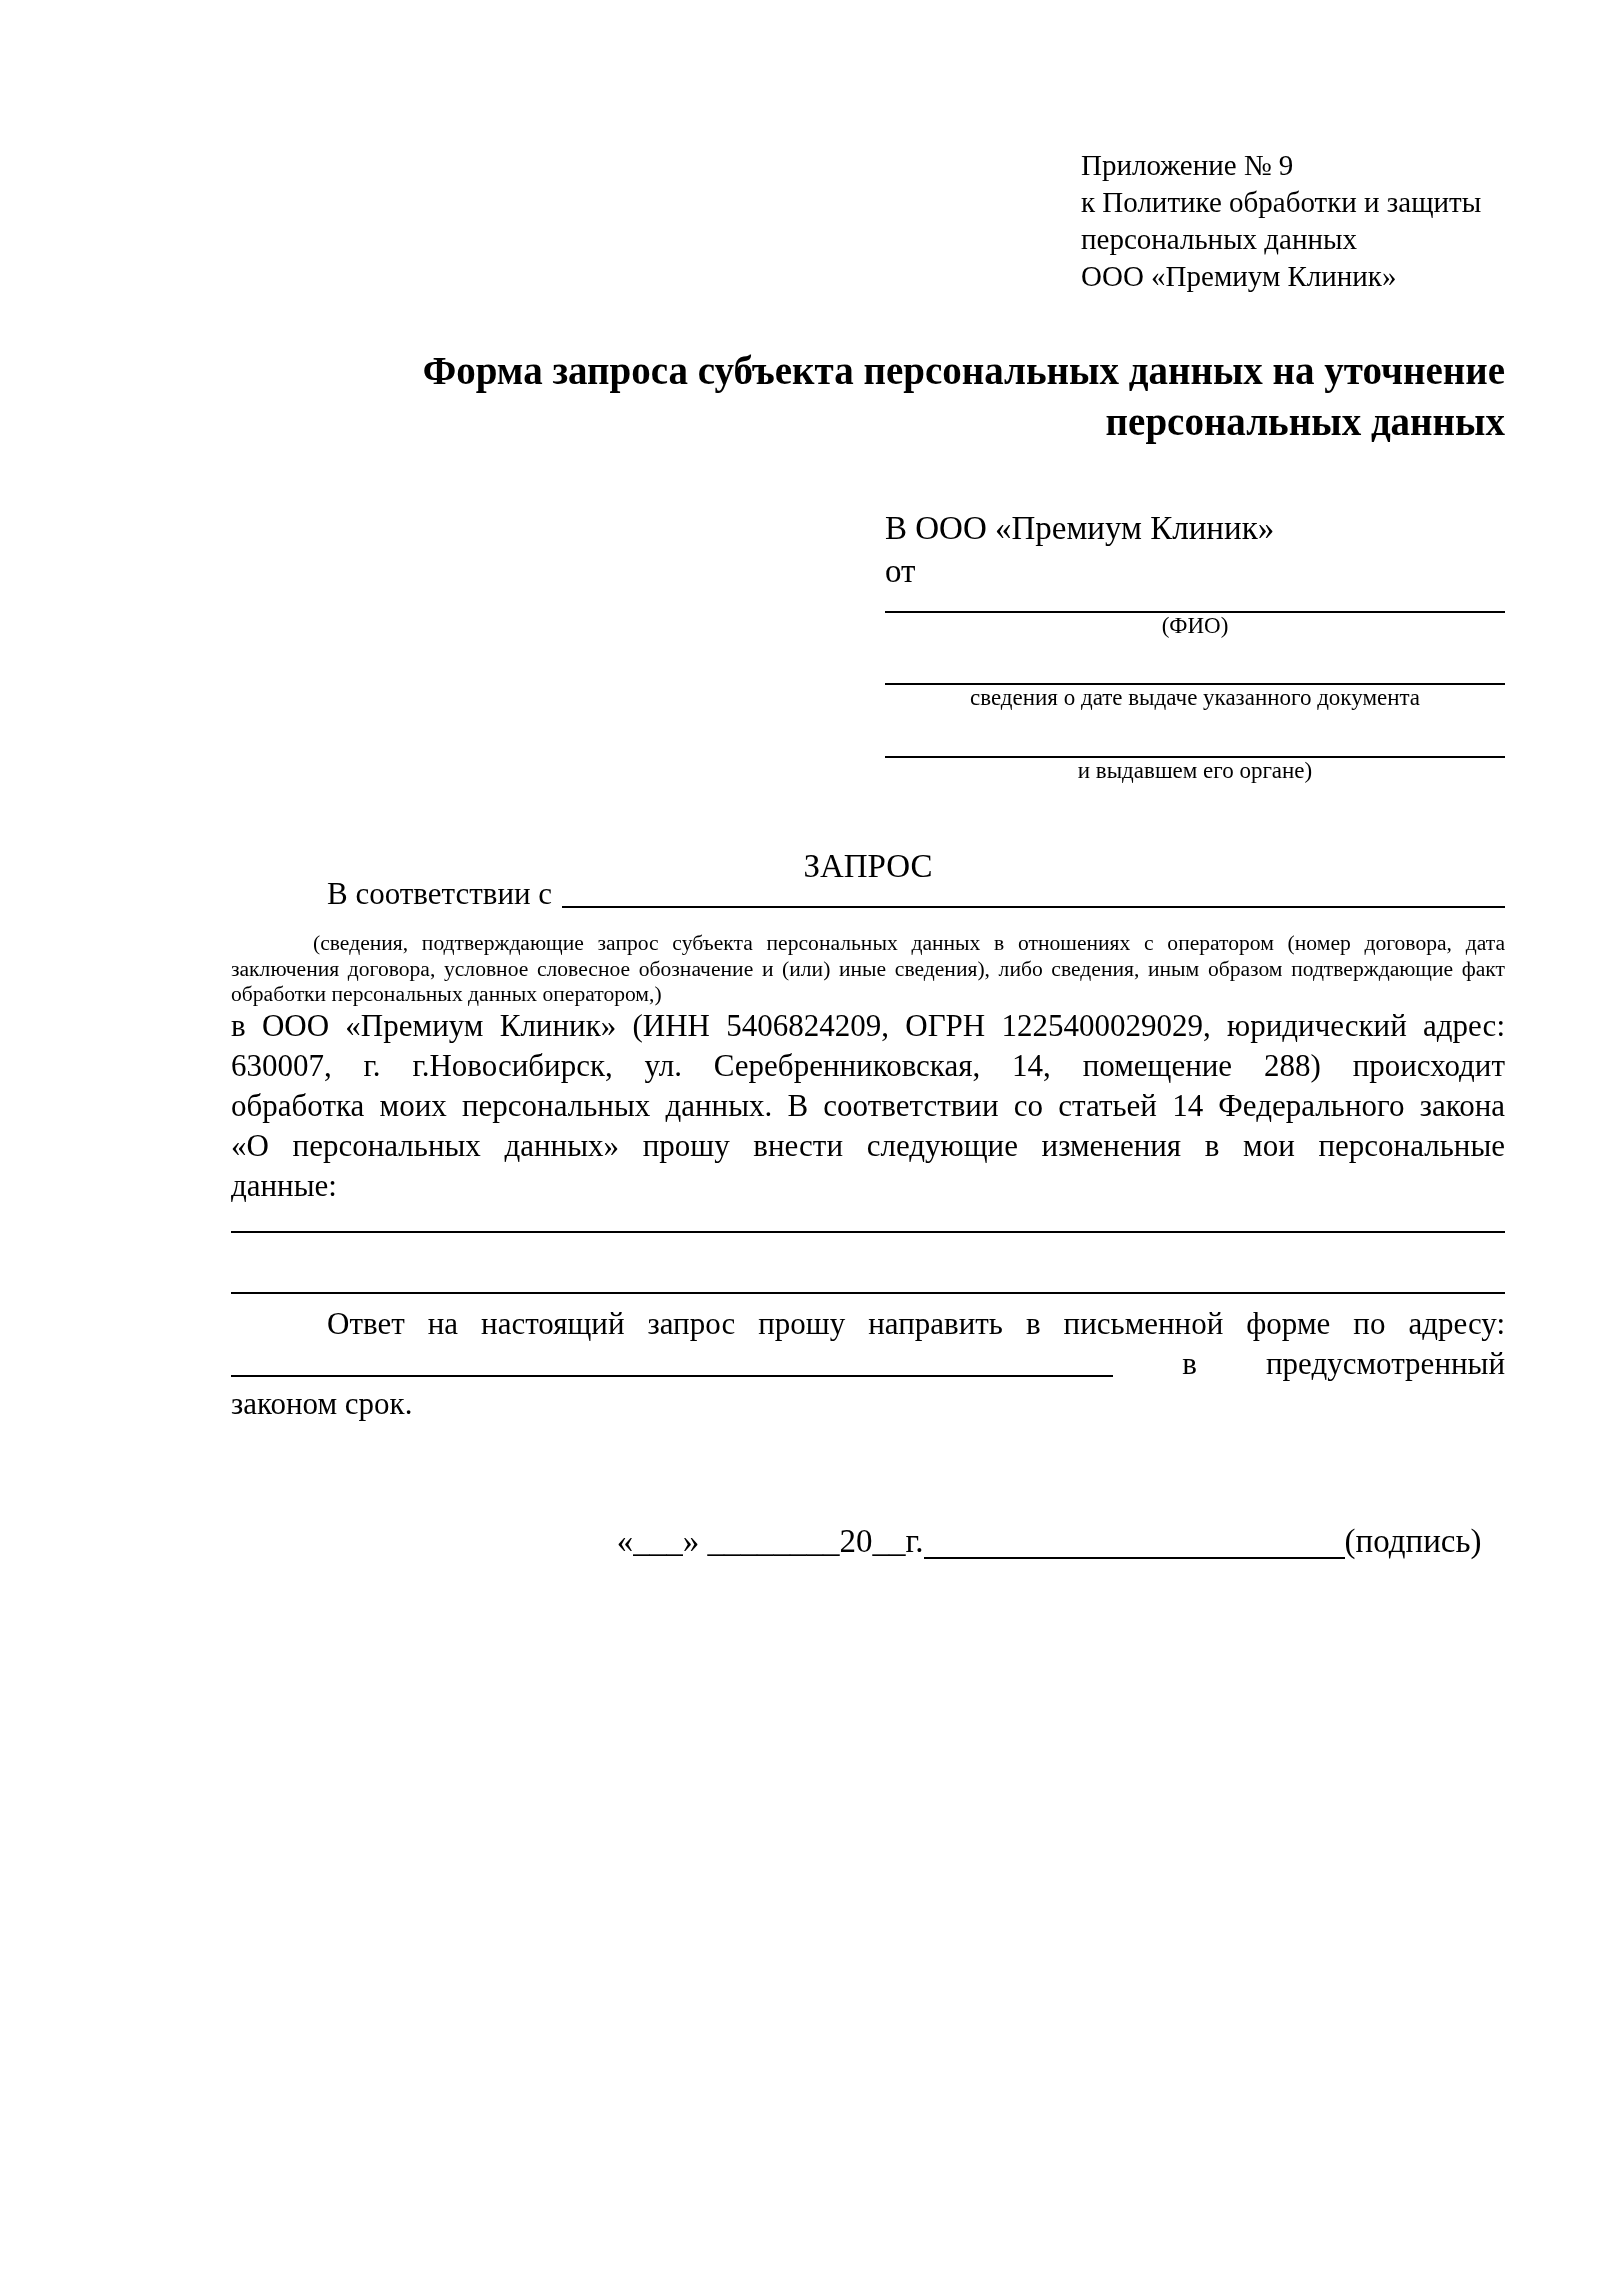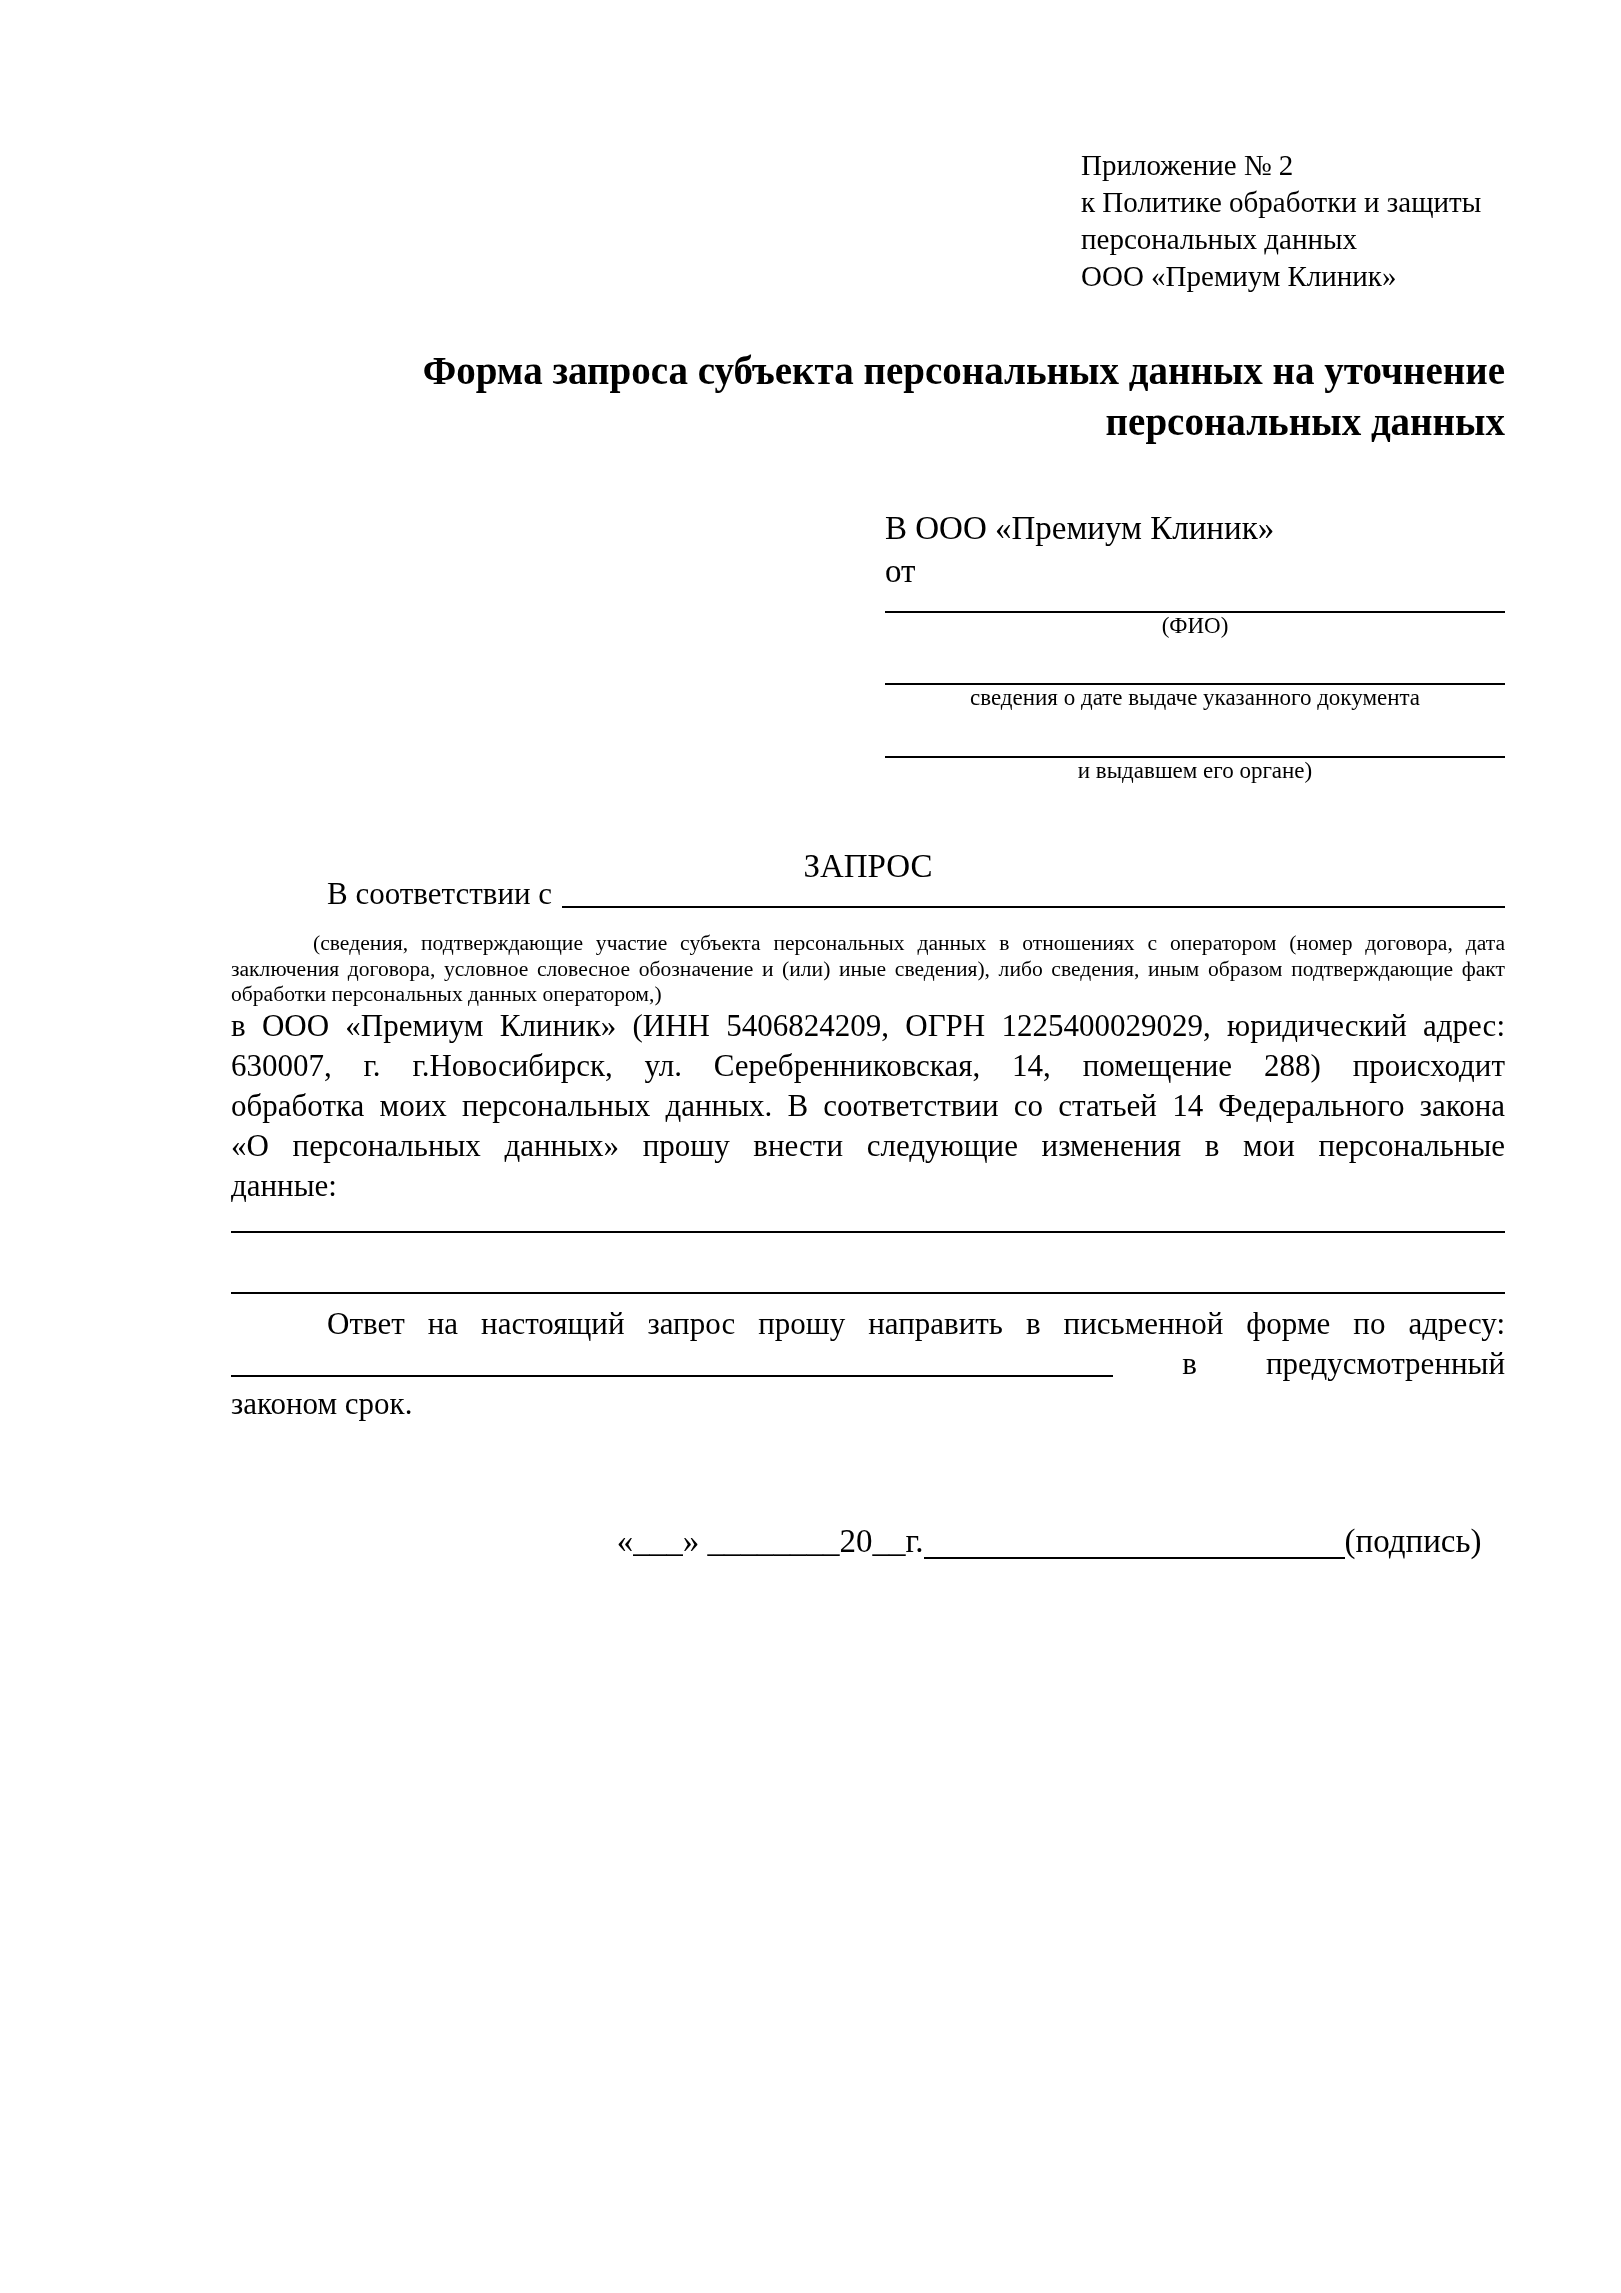--- a/index.html
+++ b/index.html
@@ -62,21 +62,21 @@
   }
   .sig-group { display: flex; align-items: flex-end; margin-right: 23.5px; }
   .sig-rule { display: inline-block; width: 421px; border-bottom: 2.9px solid #000; margin-bottom: 3.9px; }
 </style>
 </head>
 <body>
 
 <div class="page">
 
   <div class="appendix">
-    <div>Приложение № 2</div>
+    <div>Приложение № 9</div>
     <div>к Политике обработки и защиты</div>
     <div>персональных данных</div>
     <div>ООО «Премиум Клиник»</div>
   </div>
 
   <div class="doc-title">
     <div>Форма запроса субъекта персональных данных на уточнение</div>
     <div>персональных данных</div>
   </div>
 
@@ -102,21 +102,21 @@
   </div>
 
   <div class="request-heading">ЗАПРОС</div>
 
   <div class="intro-row">
     <span class="intro-label">В соответствии с</span>
     <span class="fill"></span>
   </div>
 
   <div class="note">
-    <div class="jline first">(сведения, подтверждающие участие субъекта персональных данных в отношениях с оператором (номер договора, дата</div>
+    <div class="jline first">(сведения, подтверждающие запрос субъекта персональных данных в отношениях с оператором (номер договора, дата</div>
     <div class="jline">заключения договора, условное словесное обозначение и (или) иные сведения), либо сведения, иным образом подтверждающие факт</div>
     <div class="jline last">обработки персональных данных оператором,)</div>
   </div>
 
   <div class="body-par">
     <div class="jline">в ООО «Премиум Клиник» (ИНН 5406824209, ОГРН 1225400029029, юридический адрес:</div>
     <div class="jline">630007, г. г.Новосибирск, ул. Серебренниковская, 14, помещение 288) происходит</div>
     <div class="jline">обработка моих персональных данных. В соответствии со статьей 14 Федерального закона</div>
     <div class="jline">«О персональных данных» прошу внести следующие изменения в мои персональные</div>
     <div class="jline last">данные:</div>

